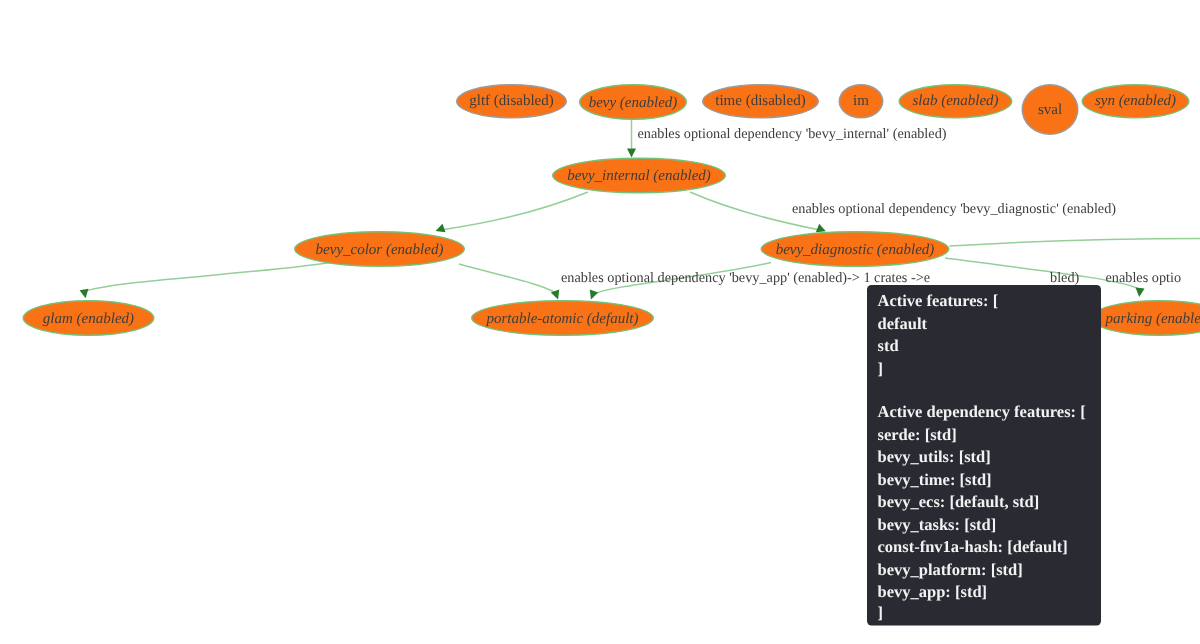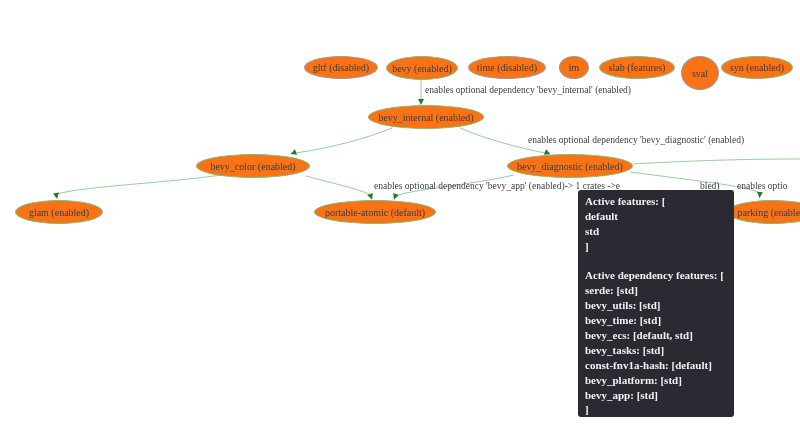--- a/index.html
+++ b/index.html
@@ -5,21 +5,21 @@
   * { margin:0; padding:0; box-sizing:border-box; }
   html,body { width:800px; height:429px; background:#ffffff; overflow:hidden; position:relative;
               font-family:"Liberation Serif", serif; }
   #stage { position:absolute; inset:0; width:800px; height:429px; }
   #edges { position:absolute; left:0; top:0; z-index:1; }
   .edge-label { position:absolute; z-index:2; white-space:nowrap;
                 font:9.5px "Liberation Serif", serif; color:#3d3d3d; }
   .node { position:absolute; z-index:3; background:#f97316; border:1px solid #9b9b9b;
           border-radius:50%; display:flex; align-items:center; justify-content:center;
           font-size:10px; color:#3d3d3d; white-space:nowrap; }
-  .node.enabled { border-color:#74c178; }
+  .node.enabled { border-color:#74c178;font-style:italic; }
   .tooltip { position:absolute; left:578px; top:190px; width:156px; height:227px; z-index:10;
              background:#292a32; border-radius:3px; padding:4px 0 0 7px; overflow:hidden; }
   .tooltip-line { height:14.9px; line-height:14.9px; white-space:nowrap;
                   font-family:Liberation Serif, serif; font-weight:bold;
                   font-size:11px; color:#f2f2f2; }
 </style>
 </head>
 <body>
 
 <div id="stage">
@@ -58,21 +58,21 @@
   <div class="node enabled" style="left:386px;top:56px;width:72px;height:24px">
       <span>bevy (enabled)</span>
     </div>
   <div class="node" style="left:468px;top:56px;width:78px;height:23px">
       <span>time (disabled)</span>
     </div>
   <div class="node" style="left:559px;top:56px;width:30px;height:23px">
       <span>im</span>
     </div>
   <div class="node enabled" style="left:599px;top:56px;width:76px;height:23px">
-      <span>slab (features)</span>
+      <span>slab (enabled)</span>
     </div>
   <div class="node" style="left:681px;top:56px;width:38px;height:34px">
       <span>sval</span>
     </div>
   <div class="node enabled" style="left:721px;top:56px;width:72px;height:23px">
       <span>syn (enabled)</span>
     </div>
   <div class="node enabled" style="left:368px;top:105px;width:116px;height:24px">
       <span>bevy_internal (enabled)</span>
     </div>

